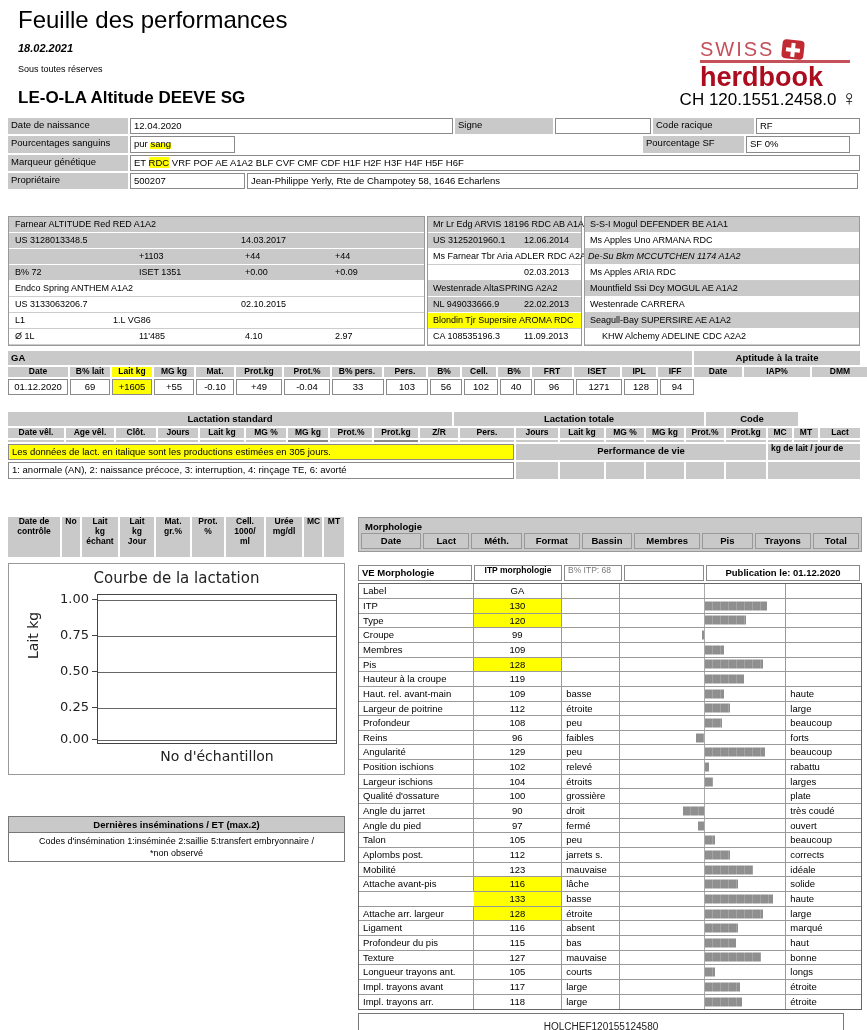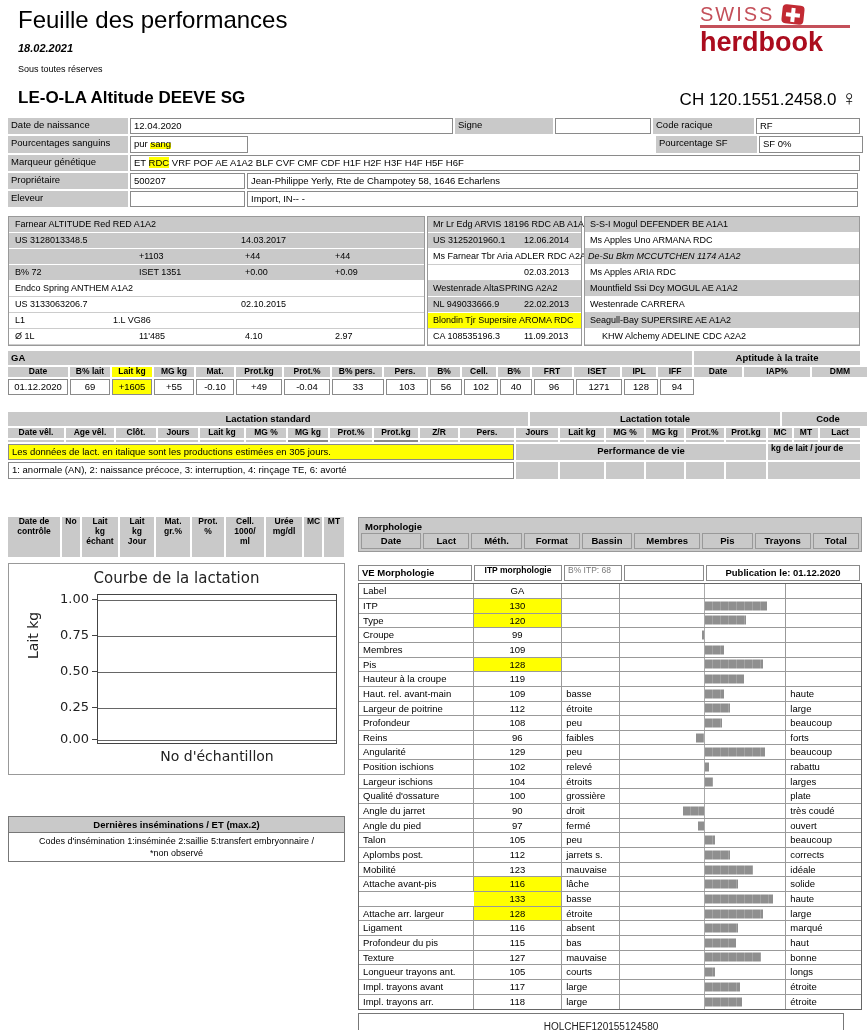--- a/index.html
+++ b/index.html
@@ -7,21 +7,21 @@
         font-family:"Liberation Sans",sans-serif;color:#000;}
   .abs{position:absolute;}
   
   .doc-title{font-size:24px;}
   .doc-date{font-size:11px;font-weight:bold;font-style:italic;}
   .doc-disc{font-size:9px;}
   .animal-name{font-size:17px;font-weight:bold;}
   .animal-id{font-size:17px;}
   .sex{font-size:21px;font-weight:normal;}
   
-  .logo{width:162px;}
+  .logo{width:162px;margin-top:35px;}
   .logo-top{display:flex;align-items:flex-end;gap:8px;border-bottom:3px solid #c4505a;padding-bottom:1px;width:150px;}
   .logo-swiss{font-size:20px;letter-spacing:2px;color:#c4505a;line-height:1;}
   .flag{position:relative;width:22px;height:19px;background:#c22a33;border-radius:4px;transform:rotate(6deg);display:inline-block;}
   .flag span{position:absolute;background:#fff;}
   .flag .ch{left:4px;top:8px;width:14px;height:4px;}
   .flag .cv{left:9px;top:3px;width:4px;height:14px;}
   .logo-herd{font-size:27px;font-weight:bold;color:#ab0c1e;line-height:1.05;letter-spacing:0px;}
   
   .row{display:flex;gap:2px;margin-bottom:2px;}
   .c{box-sizing:border-box;font-size:9.5px;line-height:1.5;padding:0 3px;white-space:nowrap;overflow:hidden;flex:0 0 auto;}
@@ -96,38 +96,33 @@
       <div class="row">
         <div class="c gray" style="width: 120px;">Date de naissance</div>
         <div class="c wb" style="width: 323px;">12.04.2020</div>
         <div class="c gray" style="width: 98px;">Signe</div>
         <div class="c wb" style="width: 96px;"></div>
         <div class="c gray" style="width: 101px;">Code racique</div>
         <div class="c wb" style="width: 104px;">RF</div>
       </div>
       <div class="row">
         <div class="c gray" style="width: 120px;">Pourcentages sanguins</div>
-        <div class="c wb" style="width: 118px;"><span>pur </span><span class="hl-half">sang</span></div>
+        <div class="c wb" style="width: 105px;"><span>pur </span><span class="hl-half">sang</span></div>
         <div class="c " style="width: 404px;"></div>
         <div class="c gray" style="width: 101px;">Pourcentage SF</div>
         <div class="c wb" style="width: 104px;">SF 0%</div>
       </div>
       <div class="row">
         <div class="c gray" style="width: 120px;">Marqueur génétique</div>
         <div class="c wb" style="width: 730px;"><span>ET </span><span class="hl">RDC</span><span> VRF POF AE A1A2 BLF CVF CMF CDF H1F H2F H3F H4F H5F H6F</span></div>
       </div>
       <div class="row">
         <div class="c gray" style="width: 120px;">Propriétaire</div>
         <div class="c wb" style="width: 115px;">500207</div>
         <div class="c wb" style="width: 611px;">Jean-Philippe Yerly, Rte de Champotey 58, 1646 Echarlens</div>
-      </div>
-      <div class="row">
-        <div class="c gray" style="width: 120px;">Eleveur</div>
-        <div class="c wb" style="width: 115px;"></div>
-        <div class="c wb" style="width: 611px;">Import, IN-- -</div>
       </div>
     </div>
 
   <div class="abs" id="pedigree" style="left:8px;top:216px;width:852px;height:130px;">
       <div class="pcol" style="left: 0px; width: 417px;">
         <div class="prow g">
           <span style="left: 6px;">Farnear ALTITUDE Red RED A1A2</span>
         </div>
         <div class="prow g">
           <span style="left: 6px;">US 3128013348.5</span>
@@ -262,21 +257,21 @@
         <div class="c wb ctr" style="width: 32px;">40</div>
         <div class="c wb ctr" style="width: 40px;">96</div>
         <div class="c wb ctr" style="width: 46px;">1271</div>
         <div class="c wb ctr" style="width: 34px;">128</div>
         <div class="c wb ctr" style="width: 34px;">94</div>
       </div>
     </div>
 
   <div class="abs" id="lact" style="left:8px;top:412px;width:852px;">
       <div class="row">
-        <div class="c gray bold ctr" style="width: 520px;">Lactation standard</div>
+        <div class="c gray bold ctr" style="width: 444px;">Lactation standard</div>
         <div class="c gray bold ctr" style="width: 250px;">Lactation totale</div>
         <div class="c gray bold ctr" style="width: 92px;">Code</div>
       </div>
       <div class="row">
         <div class="c gray bold ctr sm" style="width: 56px;">Date vêl.</div>
         <div class="c gray bold ctr sm" style="width: 48px;">Age vêl.</div>
         <div class="c gray bold ctr sm" style="width: 40px;">Clôt.</div>
         <div class="c gray bold ctr sm" style="width: 40px;">Jours</div>
         <div class="c gray bold ctr sm" style="width: 44px;">Lait kg</div>
         <div class="c gray bold ctr sm" style="width: 40px;">MG %</div>

